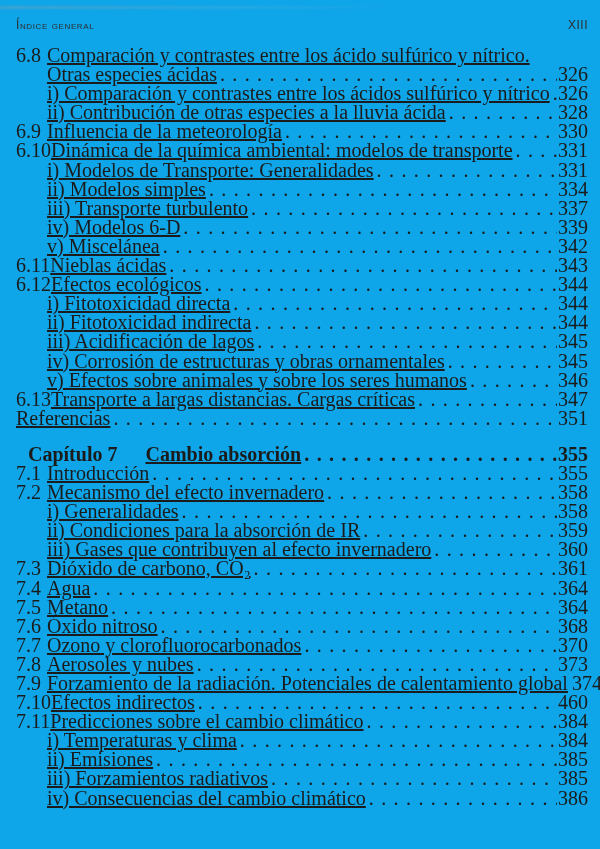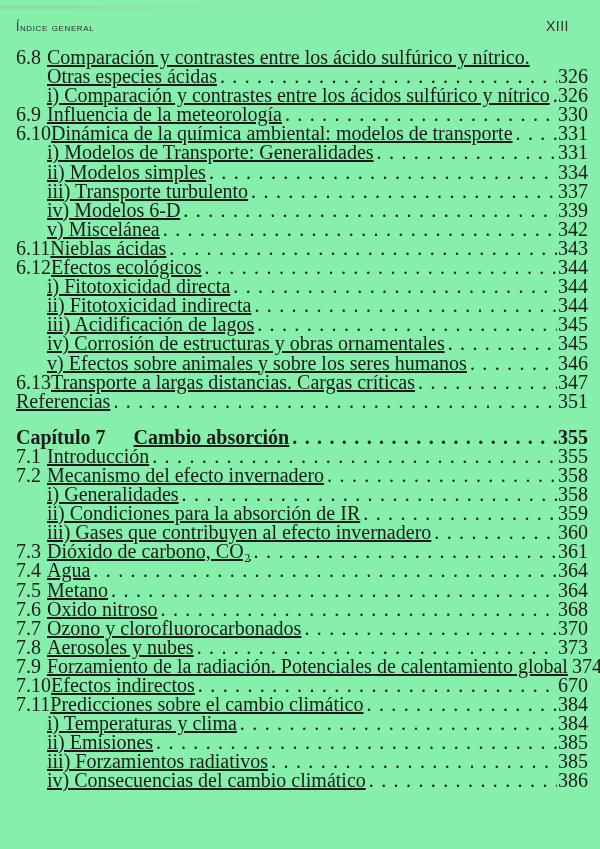--- a/index.html
+++ b/index.html
@@ -1,21 +1,21 @@
 <!DOCTYPE html>
 <html><head>
 <meta charset="utf-8">
 <style>
   html, body { margin: 0; padding: 0; background: #e8e8e6; }
   .page-wrap {
     position: relative;
     width: 600px;
     height: 849px;
     margin: 0 auto;
-    background: #86efac;
+    background: #0ea5e9;
     box-sizing: border-box;
     padding: 18px 12px 0 16px;
     overflow: hidden;
     font-family: "Liberation Serif", "DejaVu Serif", serif;
     color: #1b1b1b;
   }
   
   .scan-streak {
     position: absolute;
     top: 6px; left: 0;
@@ -31,23 +31,22 @@
     font-family: "Liberation Sans", "DejaVu Sans", sans-serif;
     font-size: 12px;
     color: #2e2e2e;
     margin-bottom: 12px;
   }
   .running-head .head-title {
     font-variant: small-caps;
     letter-spacing: 0.6px;
   }
   .running-head .head-pageno {
-    margin-right: 19px;
     letter-spacing: 0.5px;
-    font-size: 14px;
+    font-size: 12px;
   }
   .toc { margin-top: 10px; }
   .row {
     display: flex;
     align-items: baseline;
     height: 19.1px;
     font-size: 20px;
   }
   .num {
     flex: 0 0 31px;
@@ -71,20 +70,21 @@
     text-align: center;
   }
   .row.nopage .dots, .row.nopage .page { visibility: hidden; }
   .row.chapter {
     font-weight: bold;
     margin-top: 17px;
   }
   .row.chapter .num {
     flex: 0 0 auto;
     padding-right: 28px;
+    margin-left: 12px;
   }
 </style>
 </head>
 <body>
 
 <div class="page-wrap">
   <div class="scan-streak"></div>
 
   <div class="running-head">
     <span class="head-title">Índice general</span>
@@ -104,20 +104,26 @@
     <span class="dots"></span>
     <span class="page">326</span>
   </div>
       <div class="row">
     <span class="num"></span>
     <span class="text">i) Comparación y contrastes entre los ácidos sulfúrico y nítrico</span>
     <span class="dots"></span>
     <span class="page">326</span>
   </div>
       <div class="row">
+    <span class="num"></span>
+    <span class="text">ii) Contribución de otras especies a la lluvia ácida</span>
+    <span class="dots"></span>
+    <span class="page">328</span>
+  </div>
+      <div class="row">
     <span class="num">6.9</span>
     <span class="text">Influencia de la meteorología</span>
     <span class="dots"></span>
     <span class="page">330</span>
   </div>
       <div class="row">
     <span class="num">6.10</span>
     <span class="text">Dinámica de la química ambiental: modelos de transporte</span>
     <span class="dots"></span>
     <span class="page">331</span>
@@ -281,21 +287,21 @@
       <div class="row">
     <span class="num">7.9</span>
     <span class="text">Forzamiento de la radiación. Potenciales de calentamiento global</span>
     <span class="dots"></span>
     <span class="page">374</span>
   </div>
       <div class="row">
     <span class="num">7.10</span>
     <span class="text">Efectos indirectos</span>
     <span class="dots"></span>
-    <span class="page">670</span>
+    <span class="page">460</span>
   </div>
       <div class="row">
     <span class="num">7.11</span>
     <span class="text">Predicciones sobre el cambio climático</span>
     <span class="dots"></span>
     <span class="page">384</span>
   </div>
       <div class="row">
     <span class="num"></span>
     <span class="text">i) Temperaturas y clima</span>

